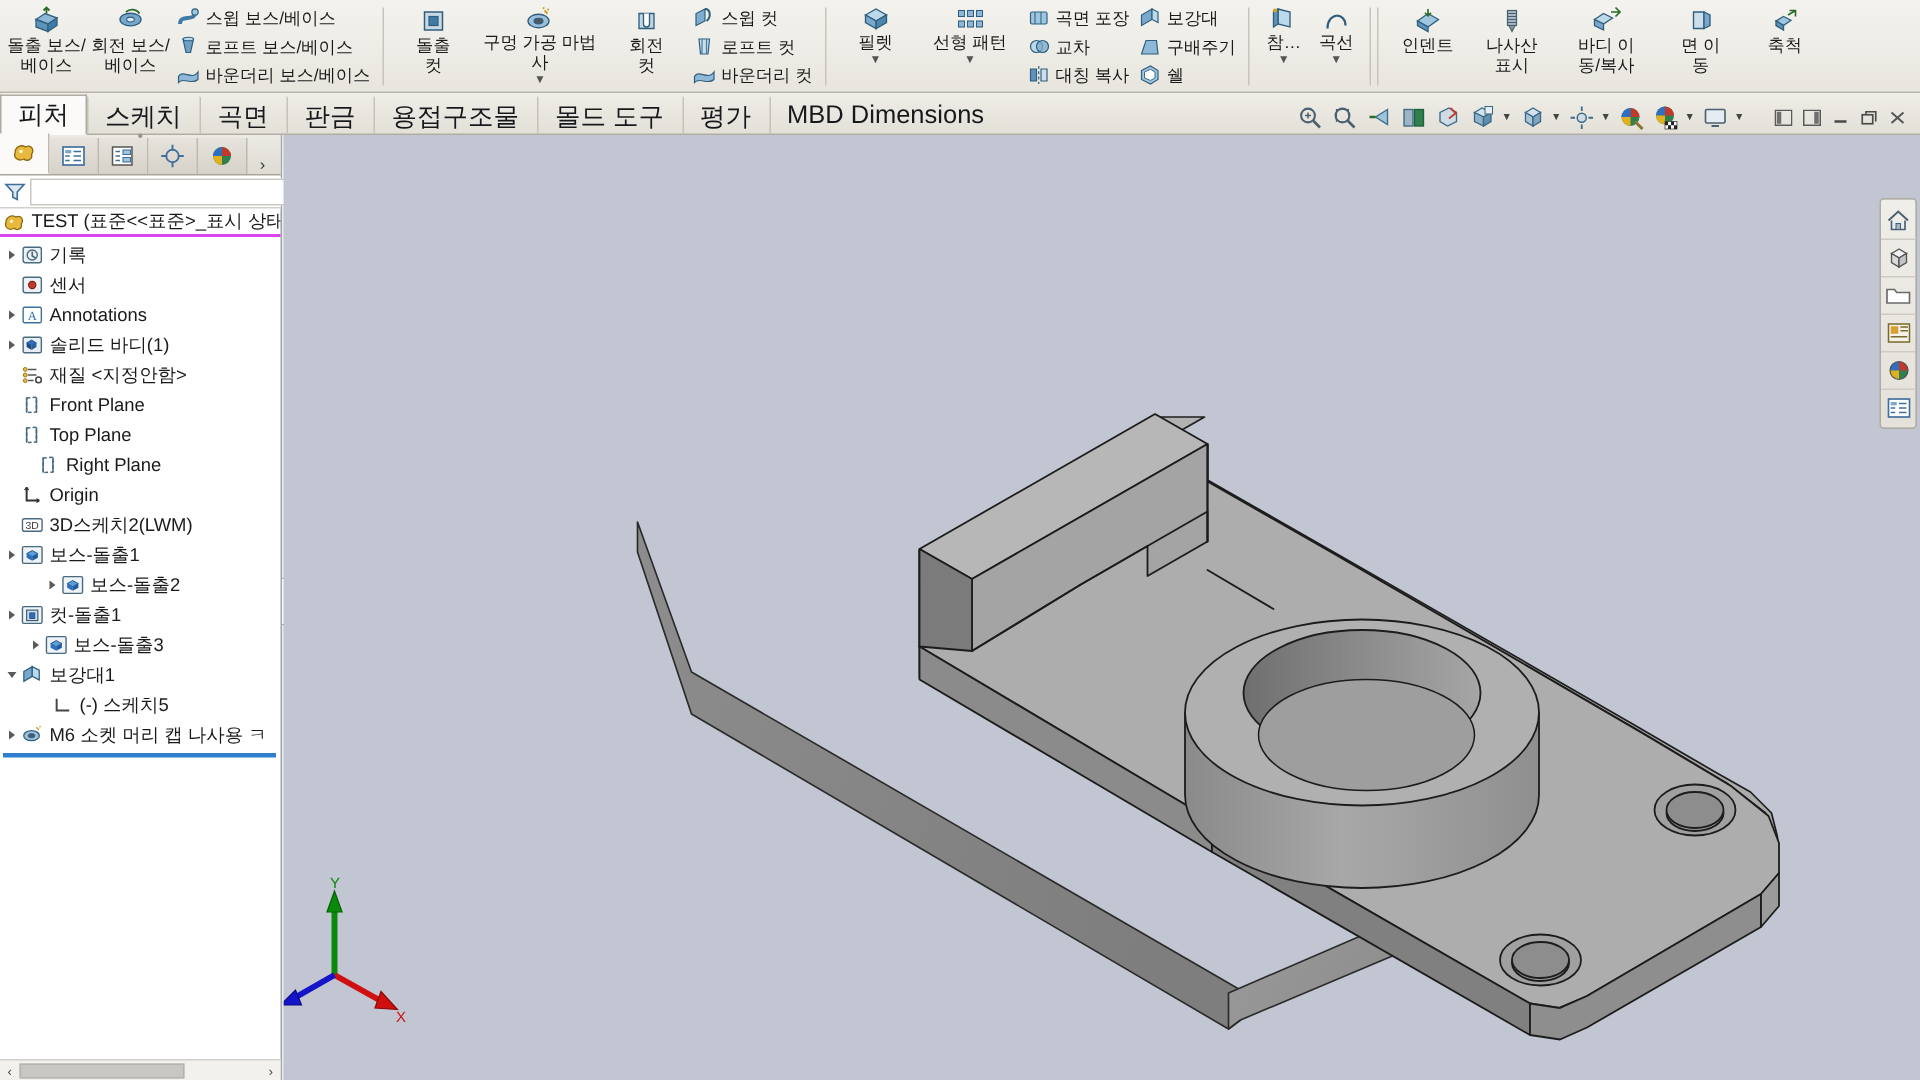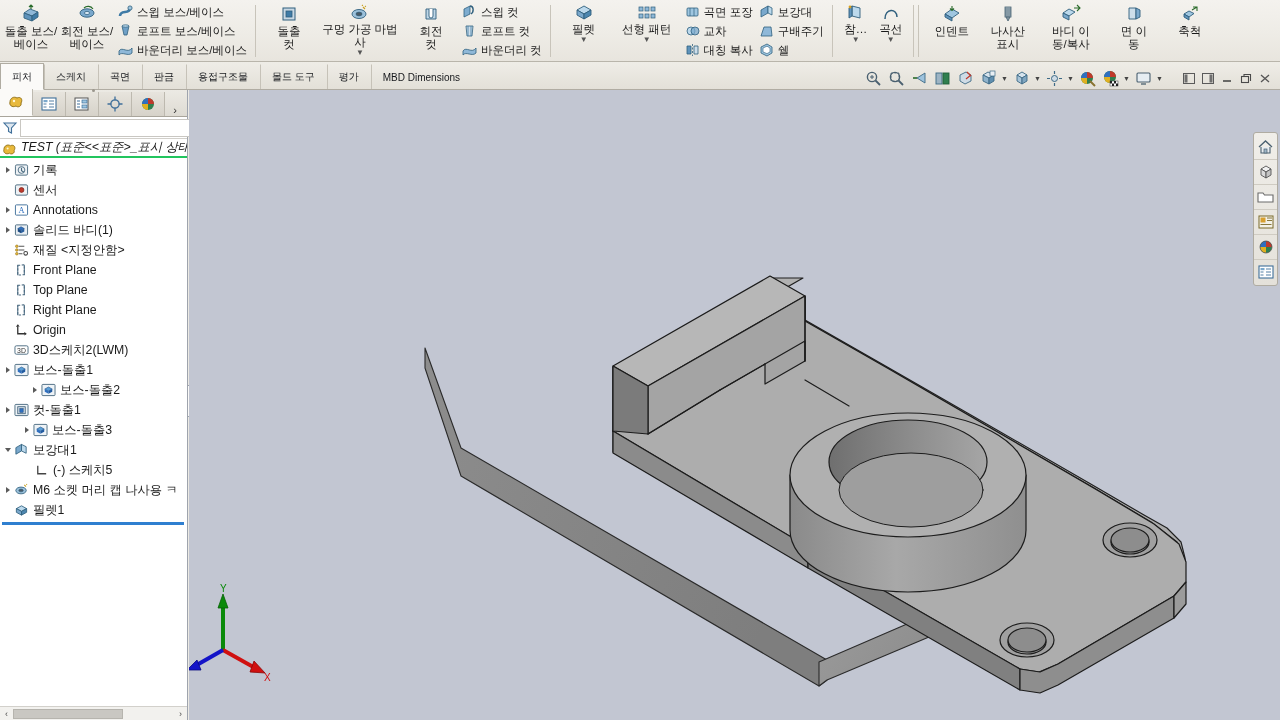--- a/index.html
+++ b/index.html
@@ -49,21 +49,21 @@
 
   
   .tabbar {
     position:absolute; left:0; top:62px; width:1280px; height:28px;
     background: linear-gradient(180deg,#efede7,#e3e0d8);
     border-bottom:1px solid #b0aca2;
     display:flex; align-items:flex-end;
   }
   .tab {
     height:25px; padding:0 11px; display:flex; align-items:center;
-    font-size:10px; color:#16181c; border:1px solid transparent;
+    font-size:17px; color:#16181c; border:1px solid transparent;
     border-bottom:none; cursor:default;
   }
   .tab + .tab { border-left:1px solid #c6c2b8; }
   .tab.active {
     background:#fbfaf8; border-color:#b0aca2; border-bottom:1px solid #fbfaf8;
     margin-bottom:-1px; height:27px;
   }
   .vtools { display:flex; align-items:center; margin-left:auto; padding-right:6px; gap:1px; }
   .vt { width:22px; height:22px; display:flex; align-items:center; justify-content:center; cursor:default; }
   .vcar { font-size:7px; color:#444; width:9px; text-align:center; cursor:default; }
@@ -86,22 +86,22 @@
     background: linear-gradient(180deg,#e7e4dd,#d6d2c9);
   }
   .ptab.active { background:#fbfaf8; height:27px; border-bottom:1px solid #fbfaf8; }
   .ptab-more { width:20px; display:flex; align-items:center; justify-content:center; font-size:11px; color:#333; cursor:default; }
   .pdot { position:absolute; left:92px; top:-1px; width:3px; height:3px; border-radius:50%; background:#9a968c; }
 
   .filterbar { height:22px; background:#fff; border-bottom:1px solid #d2d0cb; display:flex; align-items:center; padding:0 2px; }
   .filterbox { flex:1; height:18px; border:1px solid #c9c7c2; background:#fff; margin-left:2px; }
 
   .treehdr {
-    height:19px; display:flex; align-items:flex-end; padding:0 2px;
-    border-bottom:2px solid #22c55e; font-size:12.3px; white-space:nowrap; overflow:hidden;font-style:italic;
+    height:19px; display:flex; align-items:center; padding:0 2px;
+    border-bottom:2px solid #d946ef; font-size:12.3px; white-space:nowrap; overflow:hidden;
   }
   .treehdr .tx { margin-left:4px; }
 
   .tree { flex:1; overflow:hidden; padding-top:2px; position:relative; }
   .trow { height:20px; display:flex; align-items:center; font-size:12.3px; white-space:nowrap; cursor:default; }
   .tw { width:12px; display:flex; align-items:center; justify-content:center; flex:0 0 12px; }
   .arw { width:0;height:0; border-left:4px solid #5a5a5a; border-top:3.5px solid transparent; border-bottom:3.5px solid transparent; }
   .arw.open { border-left:3.5px solid transparent; border-right:3.5px solid transparent; border-top:4px solid #5a5a5a; border-bottom:none; }
   .trow .lbl { margin-left:4px; }
   .rollback { height:3px; background:#2f7fd0; margin:2px 3px 0 2px; }
@@ -743,21 +743,21 @@
           <div class="trow" style="padding-left: 2px; text-align: right;">
             <span class="tw"></span>
             <span class="ic">
               <svg width="15" height="14" viewBox="0 0 16 15">
                 <path d="M4 2.5 L11 2 L11 12.5 L4 13 Z" fill="none" stroke="#4a6a80" stroke-width="1.1" stroke-dasharray="2.6 1.6"></path>
                 <path d="M4 2.5 L4 13 M11 2 L11 12.5" stroke="#4a6a80" stroke-width="1.1"></path>
               </svg>
             </span>
             <span class="lbl">Top Plane</span>
           </div>
-          <div class="trow" style="padding-left: 2px;">
+          <div class="trow" style="padding-left: 13px;">
             <span class="tw"></span>
             <span class="ic">
               <svg width="15" height="14" viewBox="0 0 16 15">
                 <path d="M4 2.5 L11 2 L11 12.5 L4 13 Z" fill="none" stroke="#4a6a80" stroke-width="1.1" stroke-dasharray="2.6 1.6"></path>
                 <path d="M4 2.5 L4 13 M11 2 L11 12.5" stroke="#4a6a80" stroke-width="1.1"></path>
               </svg>
             </span>
             <span class="lbl">Right Plane</span>
           </div>
           <div class="trow" style="padding-left: 2px;">
@@ -814,21 +814,21 @@
             </span>
             <span class="ic">
               <svg width="15" height="14" viewBox="0 0 16 15">
                 <rect x="1" y="1.5" width="14" height="12" rx="1" fill="#eef3f7" stroke="#4a6a80" stroke-width="1"></rect>
                 <rect x="4" y="4" width="8" height="7.5" fill="#cfd9e2" stroke="#33566f" stroke-width=".8"></rect>
                 <rect x="6.2" y="6" width="3.6" height="4" fill="#2f6fbf" stroke="#1d4a80" stroke-width=".6"></rect>
               </svg>
             </span>
             <span class="lbl">컷-돌출1</span>
           </div>
-          <div class="trow" style="padding-left: 2px; margin-left: 19px;">
+          <div class="trow" style="padding-left: 18px;">
             <span class="tw">
               <span class="arw"></span>
             </span>
             <span class="ic">
               <svg width="15" height="14" viewBox="0 0 16 15">
                 <rect x="1" y="1.5" width="14" height="12" rx="1" fill="#eef3f7" stroke="#4a6a80" stroke-width="1"></rect>
                 <path d="M4 6.5 L8 4.3 L12 6.5 L8 8.7 Z" fill="#5aa0d8" stroke="#1d4a80" stroke-width=".6"></path>
                 <path d="M4 6.5 L8 8.7 L8 11.6 L4 9.4 Z" fill="#2f6fbf"></path>
                 <path d="M8 8.7 L12 6.5 L12 9.4 L8 11.6 Z" fill="#215aa0"></path>
               </svg>
@@ -861,31 +861,20 @@
               <span class="arw"></span>
             </span>
             <span class="ic">
               <svg width="15" height="14" viewBox="0 0 16 15">
                 <ellipse cx="7.5" cy="8" rx="5.6" ry="3.6" fill="#9bc0da" stroke="#2f5f7d" stroke-width=".9"></ellipse>
                 <ellipse cx="7.5" cy="8" rx="2.4" ry="1.5" fill="#4a5a66" stroke="#2f5f7d" stroke-width=".6"></ellipse>
                 <path d="M11 2 l1.8 1.8 M13.2 1.2 l.7 .7" stroke="#c8a020" stroke-width="1.1"></path>
               </svg>
             </span>
             <span class="lbl">M6 소켓 머리 캡 나사용 ㅋ</span>
-          </div>
-          <div class="trow" style="padding-left: 2px;">
-            <span class="tw"></span>
-            <span class="ic">
-              <svg width="15" height="14" viewBox="0 0 16 15">
-                <path d="M2.5 6 L8 3 L13.5 6 L8 9 Z" fill="#bcd9ec" stroke="#2f5f7d" stroke-width=".9"></path>
-                <path d="M2.5 6 L8 9 L8 13 L2.5 10 Z" fill="#7aa8cc" stroke="#2f5f7d" stroke-width=".9"></path>
-                <path d="M8 9 L13.5 6 L13.5 10 L8 13 Z" fill="#4d87b0" stroke="#2f5f7d" stroke-width=".9"></path>
-              </svg>
-            </span>
-            <span class="lbl">필렛1</span>
           </div>
         </div>
       <div class="rollback"></div>
     </div>
 
     <div class="hscroll">
       <div class="hs-arrow">‹</div>
       <div class="hs-track">
           <div class="hs-thumb"></div>
         </div>

